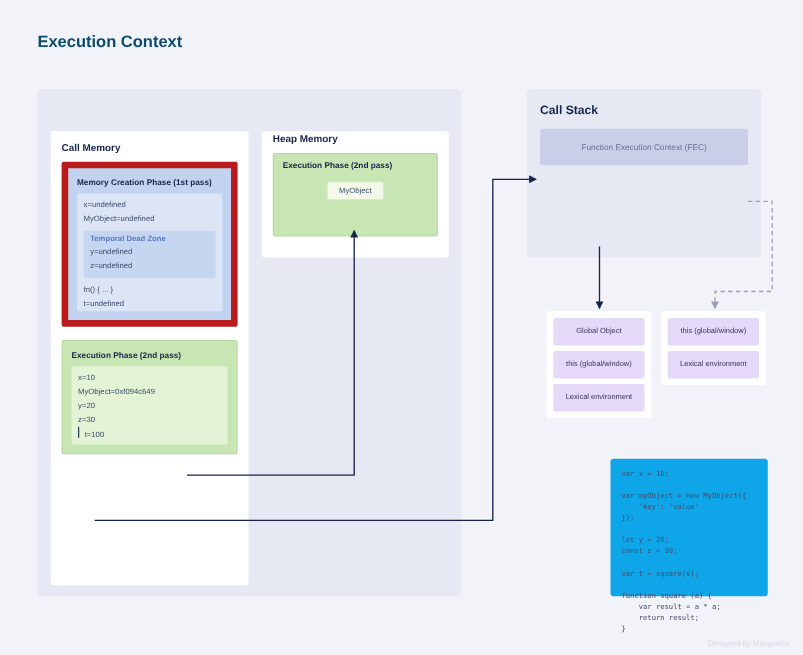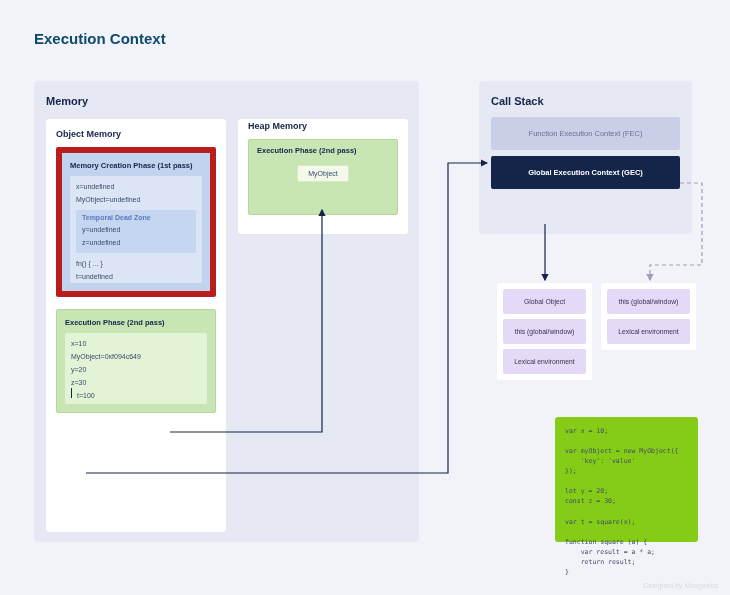--- a/index.html
+++ b/index.html
@@ -119,21 +119,21 @@
     border-radius:4px;
     padding:14px 12px 12px 12px;
   }
   .fec-box {
     background:#cacfe7;
     border-radius:2px;
     text-align:center;
     font-size:7.5px;
     color:#6a6f91;
     padding:12px 6px;
-    margin-bottom:6px;
+    margin-bottom:17px;
   }
   .gec-box {
     background:#152449;
     color:#fff;
     border-radius:2px;
     text-align:center;
     font-size:7.5px;
     font-weight:600;
     padding:12px 6px;
   }
@@ -153,21 +153,21 @@
     padding:9px 4px;
     margin-bottom:5px;
   }
   .obj-slot:last-child { margin-bottom:0; }
   .card-a { left:497px; top:283px; }
   .card-b { left:601px; top:283px; }
   .code-panel {
     position:absolute;
     left:555px; top:417px;
     width:143px; height:125px;
-    background:#84cc16;
+    background:#0ea5e9;
     border-radius:3px;
     padding:9px 10px;
     font-family: ui-monospace, Menlo, Consolas, monospace;
     font-size:6.5px;
     line-height:1.55;
     color:#444a66;
     white-space:pre;
   }
   .credit {
     position:absolute; right:12px; bottom:6px;
@@ -177,24 +177,23 @@
     position:absolute; left:0; top:0; width:730px; height:595px;
     pointer-events:none;
   }
 </style>
 </head>
 <body>
 
 <div class="page-title">Execution Context</div>
 
 <div class="memory-panel">
-  <div class="section-title">Memory</div>
 
   <div class="stack-memory">
-    <div class="panel-title">Object Memory</div>
+    <div class="panel-title">Call Memory</div>
 
     <div class="creation-box">
       <div class="box-hdr">Memory Creation Phase (1st pass)</div>
       <div class="var-list">
         <div class="var-line">x=undefined</div>
         <div class="var-line">MyObject=undefined</div>
         <div class="tdz">
           <div class="tdz-hdr">Temporal Dead Zone</div>
           <div class="var-line">y=undefined</div>
           <div class="var-line">z=undefined</div>
@@ -223,21 +222,20 @@
       <div class="chip-wrap">
         <span class="myobj-chip">MyObject</span>
       </div>
     </div>
   </div>
 </div>
 
 <div class="callstack-panel">
   <div class="section-title">Call Stack</div>
   <div class="fec-box">Function Execution Context (FEC)</div>
-  <div class="gec-box">Global Execution Context (GEC)</div>
 </div>
 
 <div class="obj-card card-a">
   <div class="obj-slot">Global Object</div>
   <div class="obj-slot">this (global/window)</div>
   <div class="obj-slot">Lexical environment</div>
 </div>
 
 <div class="obj-card card-b">
   <div class="obj-slot">this (global/window)</div>

